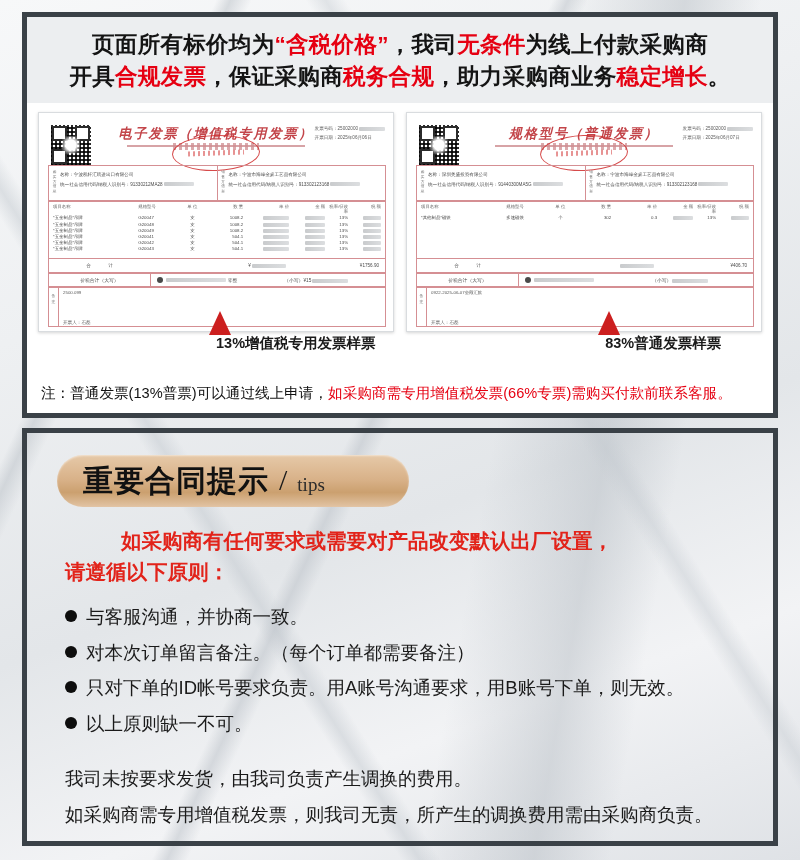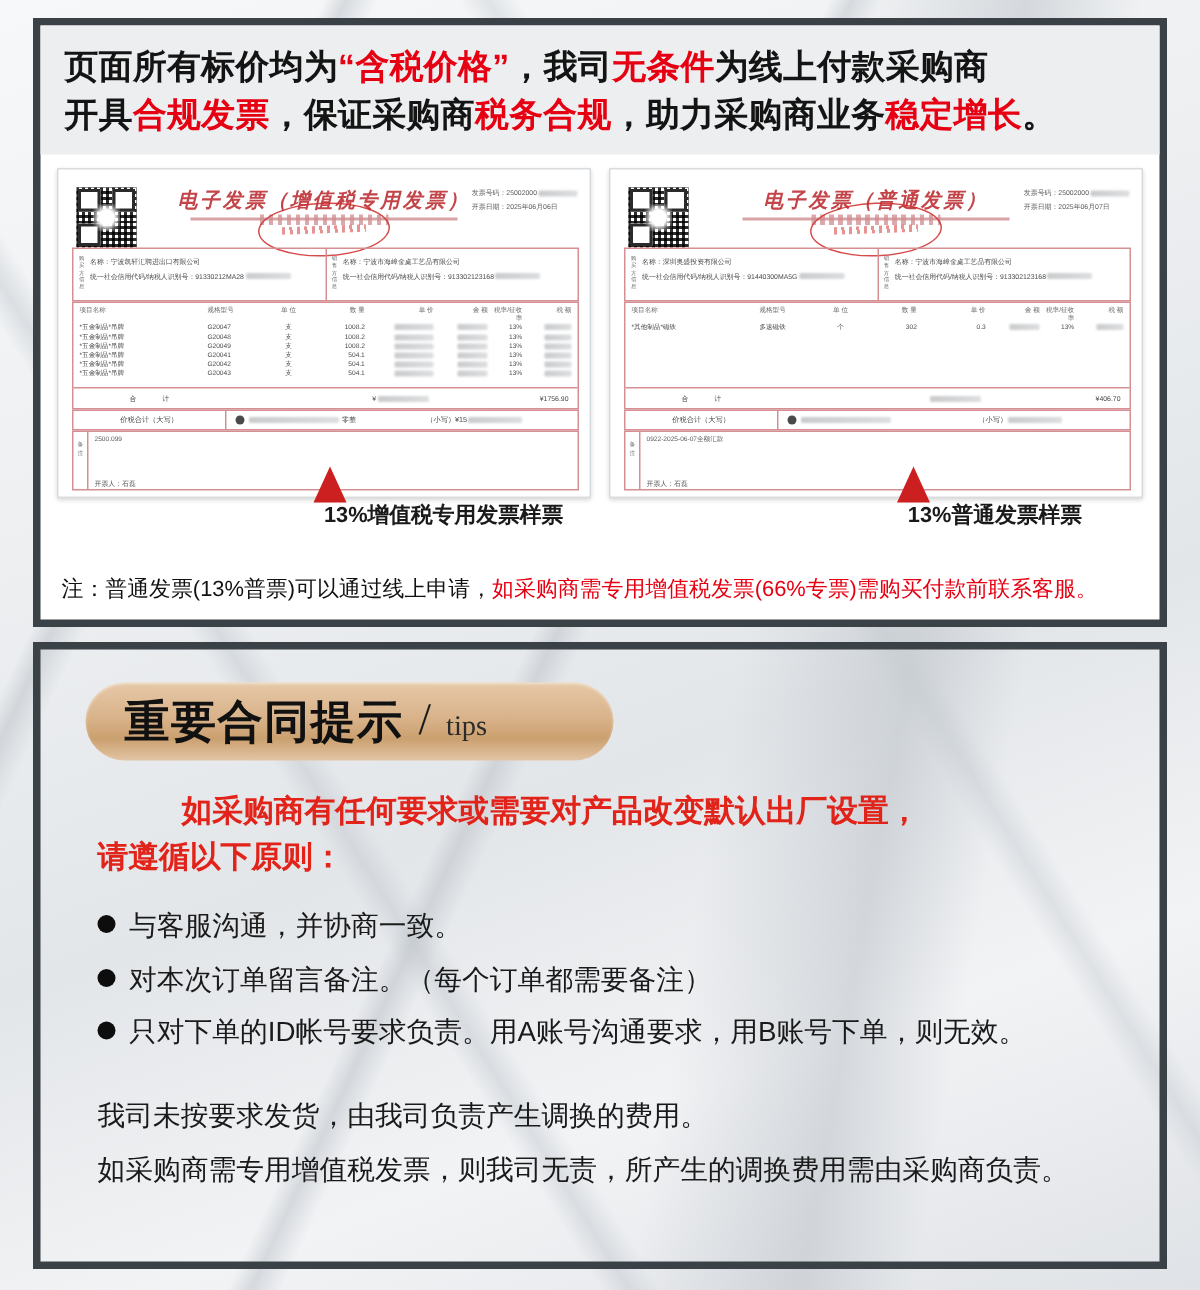--- a/index.html
+++ b/index.html
@@ -25,21 +25,21 @@
     background:#ffffff;
     box-sizing:border-box;
   }
   .panel-invoice{top:12px;height:406px;}
   .panel-tips{top:428px;height:418px;background:transparent;}
 
   
   .headline{
     background:#eceef0;
     padding:12px 16px 10px 16px;
-    text-align:left;
+    text-align:center;
   }
   .headline .ln{
     font-size:22.5px;font-weight:bold;color:#141414;
     line-height:1.42;letter-spacing:.3px;white-space:nowrap;
   }
   .hl-red{color:#e60012;}
 
   
   .inv-area{
     display:flex;gap:12px;padding:9px 11px 0 11px;
@@ -363,21 +363,21 @@
           <div class="tri" style="left: 48%; bottom: -4px;"></div>
           <div class="inv-caption cap-left">13%增值税专用发票样票</div>
         </div>
         <div class="inv-card">
           <div class="inv-inner">
             <div class="qr">
               <span class="qr-c tl"></span>
               <span class="qr-c tr"></span>
               <span class="qr-c bl"></span>
             </div>
-            <div class="inv-title">电子发票（普通发票）</div>
+            <div class="inv-title">规格型号（普通发票）</div>
             <div class="inv-sub"></div>
             <div class="inv-sub2"></div>
             <div class="seal"></div>
             <div class="inv-meta">
               <div class="m">发票号码：25002000<span class="blur-bar" style="width: 26px;"></span></div>
               <div class="m">开票日期：2025年06月07日</div>
             </div>
             <div class="inv-box party">
               <div class="half">
                 <div class="vlabel" style="white-space: pre;">购
@@ -435,21 +435,21 @@
               <div class="s3">（小写）<span class="blur-bar" style="width: 36px;"></span></div>
             </div>
             <div class="inv-box remark">
               <div class="rlabel" style="white-space: pre;">备
 注</div>
               <div class="rbody">0922-2025-06-07全额汇款</div>
             </div>
             <div class="payer">开票人：石磊</div>
           </div>
           <div class="tri" style="left: 54%; bottom: -4px;"></div>
-          <div class="inv-caption cap-right">13%普通发票样票</div>
+          <div class="inv-caption cap-right">83%普通发票样票</div>
         </div>
       </div>
 
     <div class="note">
       <span>注：普通发票(13%普票)可以通过线上申请，</span><span class="nred">如采购商需专用增值税发票(66%专票)需购买付款前联系客服。</span>
     </div>
   </div>
 
   <div class="panel panel-tips">
 
@@ -468,20 +468,24 @@
             <span class="bdot"></span>
             <span>与客服沟通，并协商一致。</span>
           </div>
           <div class="bitem">
             <span class="bdot"></span>
             <span>对本次订单留言备注。（每个订单都需要备注）</span>
           </div>
           <div class="bitem">
             <span class="bdot"></span>
             <span>只对下单的ID帐号要求负责。用A账号沟通要求，用B账号下单，则无效。</span>
+          </div>
+          <div class="bitem">
+            <span class="bdot"></span>
+            <span>以上原则缺一不可。</span>
           </div>
         </div>
 
       <div class="tail" id="tailList">
           <div class="tailln">我司未按要求发货，由我司负责产生调换的费用。</div>
           <div class="tailln">如采购商需专用增值税发票，则我司无责，所产生的调换费用需由采购商负责。</div>
         </div>
     </div>
   </div>
 

